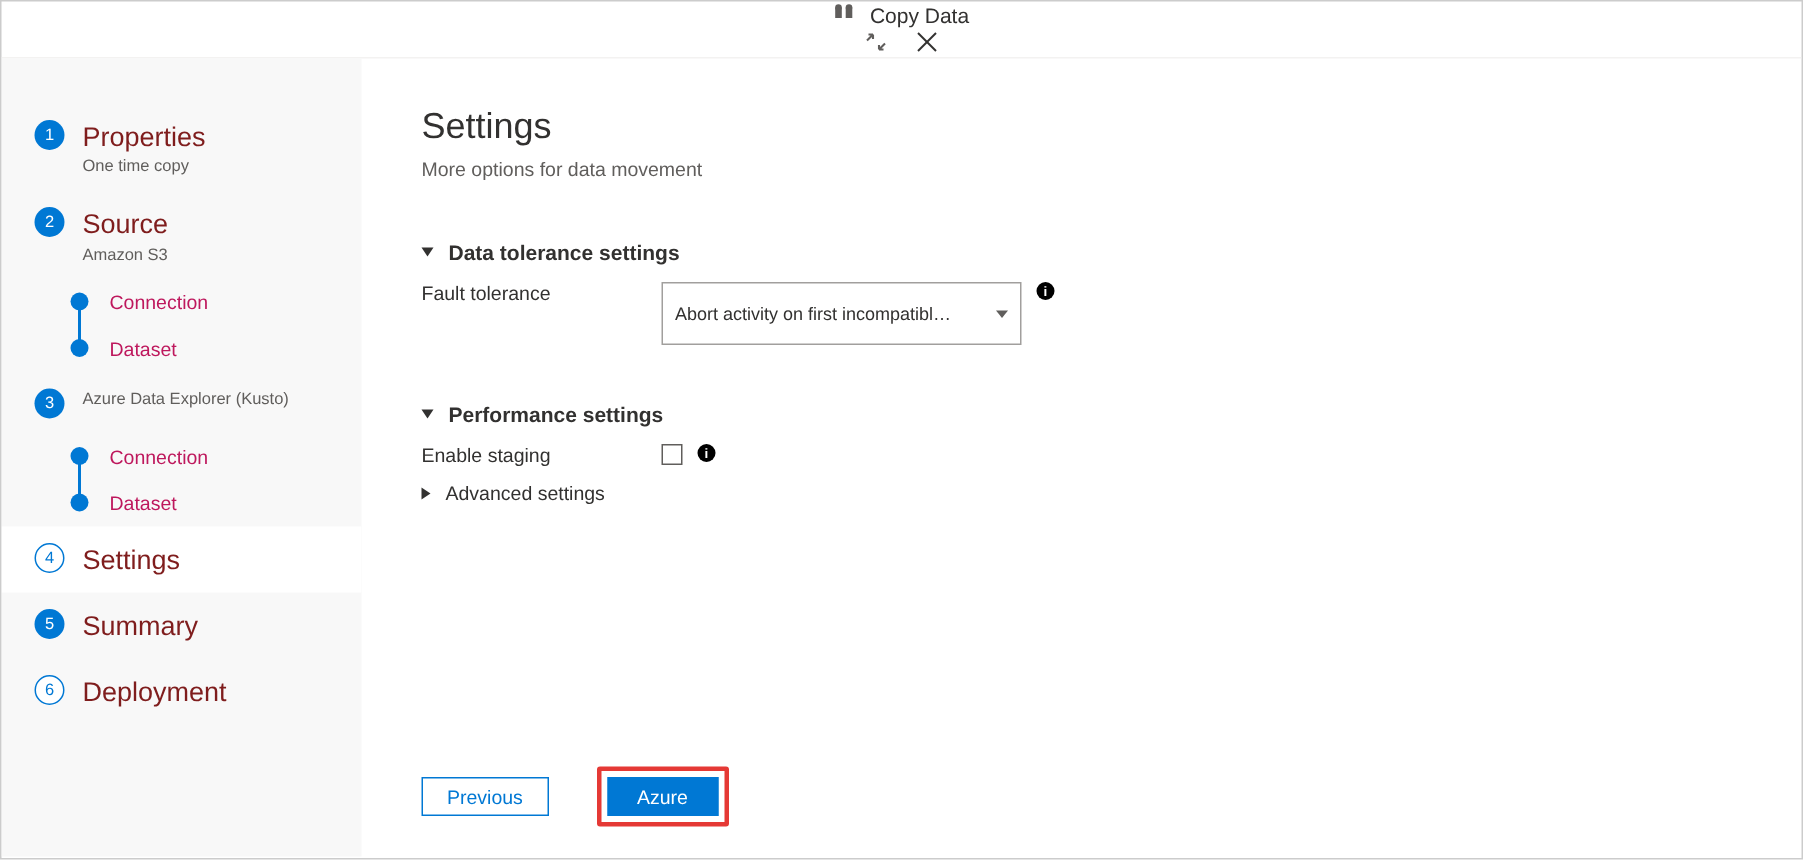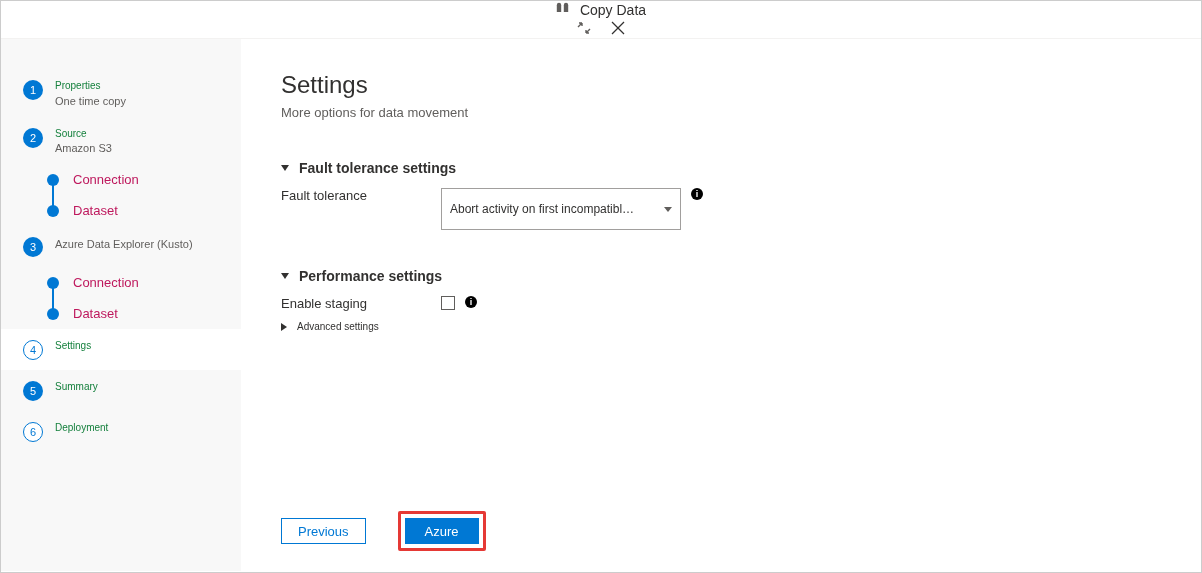--- a/index.html
+++ b/index.html
@@ -72,21 +72,21 @@
       display: flex;
       align-items: center;
       justify-content: center;
       font-size: 11px;
       flex-shrink: 0;
       margin-top: 1px;
     }
     .badge-filled { background: #0078d4; color: #fff; }
     .badge-outline { border: 1px solid #0078d4; color: #0078d4; background:#fff; }
     .step-labels { display:flex; flex-direction:column; }
-    .step-title { font-size: 10px; color: #15803d; line-height: 1.35; }
+    .step-title { font-size: 18px; color: #7f1d1d; line-height: 1.35; }
     .step-sub   { font-size: 11px; color: #605e5c; margin-top: 2px; }
 
     .substeps { padding-left: 46px; }
     .substep {
       display:flex; align-items:center; gap:14px;
       padding: 8px 0;
       cursor: pointer;
       position: relative;
     }
     .substep-dot {
@@ -272,21 +272,21 @@
     </div>
 
   </div>
 
   <div class="main">
     <h1 class="page-title">Settings</h1>
     <div class="page-sub">More options for data movement</div>
 
     <div class="section-header">
       <span class="tri tri-down"></span>
-      <span>Fault tolerance settings</span>
+      <span>Data tolerance settings</span>
     </div>
     <div class="section-body">
       <div class="form-row">
         <div class="form-label">Fault tolerance</div>
         <div class="dropdown">
           <span>Abort activity on first incompatibl…</span>
           <span class="tri chev-down"></span>
         </div>
         <span class="info-dot">i</span>
       </div>
@@ -295,21 +295,21 @@
     <div class="section-header">
       <span class="tri tri-down"></span>
       <span>Performance settings</span>
     </div>
     <div class="section-body">
       <div class="form-row">
         <div class="form-label">Enable staging</div>
         <span class="checkbox"></span>
         <span class="info-dot">i</span>
       </div>
-      <div class="section-header" style="font-weight:400; font-size:10px; margin-top:6px;">
+      <div class="section-header" style="font-weight:400; font-size:13px; margin-top:6px;">
         <span class="tri tri-right"></span>
         <span>Advanced settings</span>
       </div>
     </div>
 
     <div class="footer">
       <div class="btn btn-outline">
         <span>Previous</span>
       </div>
       <div class="highlight-ring">

